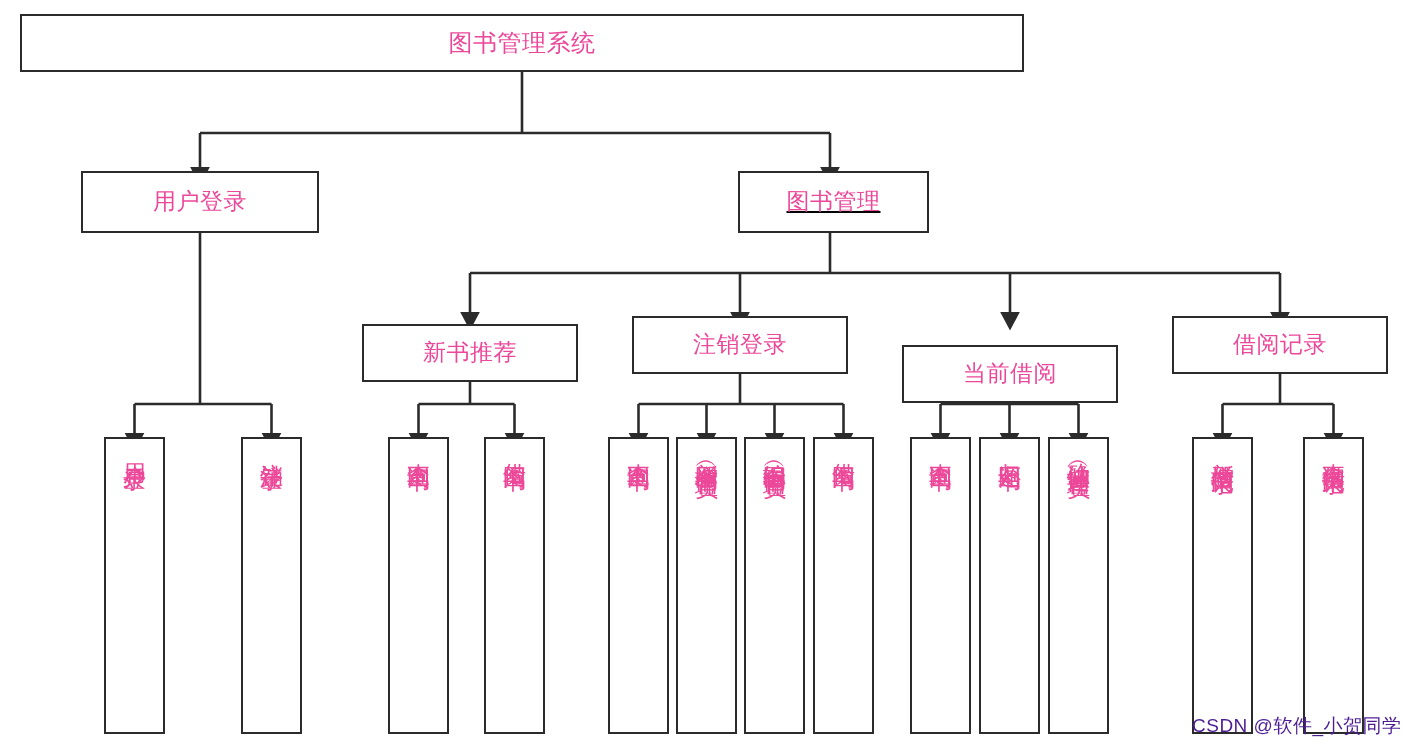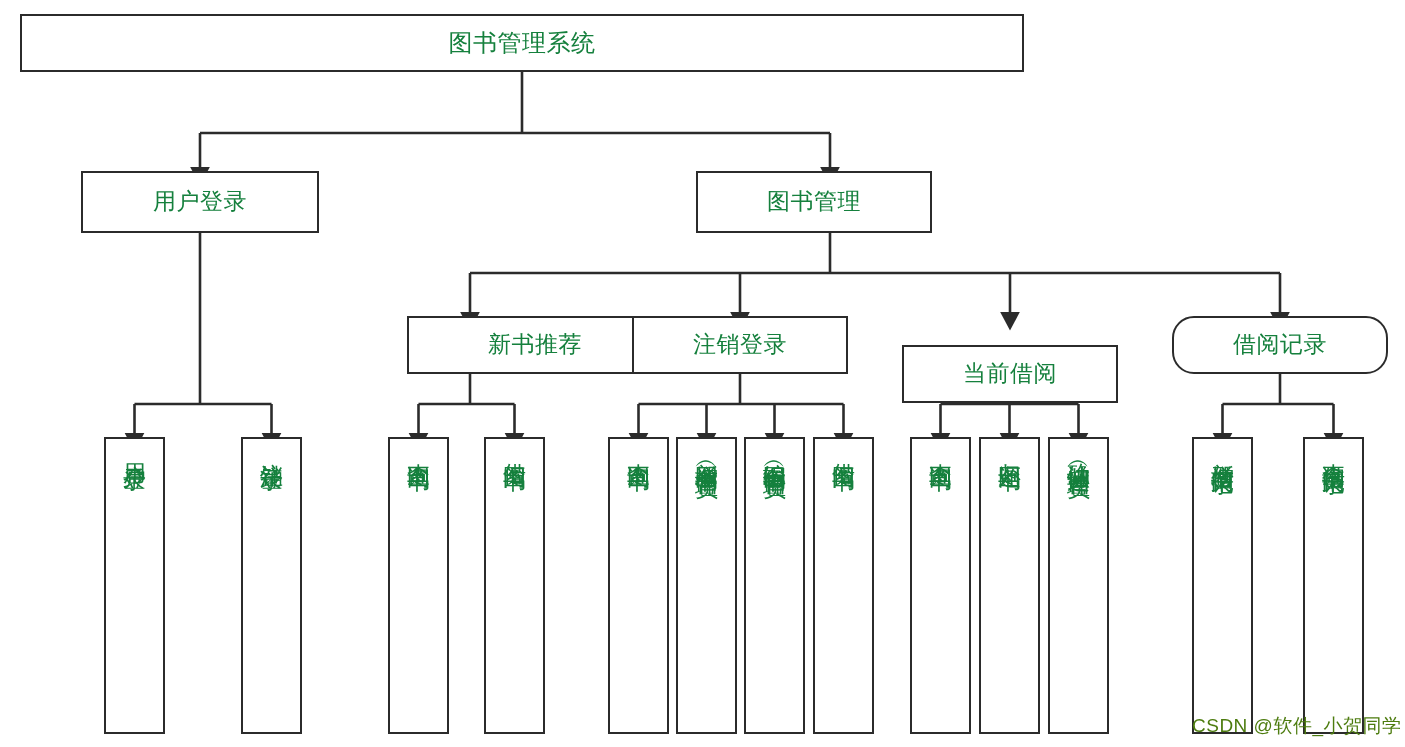--- a/index.html
+++ b/index.html
@@ -32,21 +32,21 @@
     position: absolute;
     box-sizing: border-box;
     background: #ffffff;
     border: 2px solid #2b2b2b;
     display: flex;
     align-items: center;
     justify-content: center;
     overflow: hidden;
   }
   .node-label {
-    color: #15803d;
+    color: #ec4899;
     text-align: center;
     line-height: 1.12;
     white-space: pre;
     letter-spacing: 0.5px;
   }
   .node.horizontal .node-label {
     font-size: 23px;
     writing-mode: horizontal-tb;
   }
   .node.vertical {
@@ -58,21 +58,21 @@
     font-size: 23px;
     writing-mode: vertical-rl;
     text-orientation: upright;
     letter-spacing: 2px;
     line-height: 1;
   }
   .node.level-0 .node-label { font-size: 24px; }
   .watermark {
     position: absolute;
     font-size: 19px;
-    color: #4d7c0f;
+    color: #4c1d95;
     white-space: pre;
     letter-spacing: 0.5px;
     user-select: none;
   }
 </style>
 </head>
 <body>
 
 <div id="diagram-root">
   <svg id="connector-layer" viewBox="0 0 1405 747" width="1405" height="747" aria-hidden="true">
@@ -118,33 +118,33 @@
       </g>
   </svg>
 
   <div id="node-layer">
       <div class="node horizontal level-0" style="left: 20px; top: 14px; width: 1004px; height: 58px;">
         <span class="node-label">图书管理系统</span>
       </div>
       <div class="node horizontal level-1" style="left: 81px; top: 171px; width: 238px; height: 62px;">
         <span class="node-label">用户登录</span>
       </div>
-      <div class="node horizontal level-1" style="left: 696px; top: 171px; width: 236px; height: 62px;">
+      <div class="node horizontal level-1" style="left: 738px; top: 171px; width: 191px; height: 62px; text-decoration: underline;">
         <span class="node-label">图书管理</span>
       </div>
-      <div class="node horizontal level-2" style="left: 362px; top: 316px; width: 256px; height: 58px; margin-left: 45px;">
+      <div class="node horizontal level-2" style="left: 362px; top: 324px; width: 216px; height: 58px;">
         <span class="node-label">新书推荐</span>
       </div>
       <div class="node horizontal level-2" style="left: 632px; top: 316px; width: 216px; height: 58px;">
         <span class="node-label">注销登录</span>
       </div>
       <div class="node horizontal level-2" style="left: 902px; top: 316px; width: 216px; height: 58px; margin-top: 29px;">
         <span class="node-label">当前借阅</span>
       </div>
-      <div class="node horizontal level-2" style="left: 1172px; top: 316px; width: 216px; height: 58px; border-radius: 22px;">
+      <div class="node horizontal level-2" style="left: 1172px; top: 316px; width: 216px; height: 58px;">
         <span class="node-label">借阅记录</span>
       </div>
       <div class="node vertical level-2" style="left: 104px; top: 437px; width: 61px; height: 297px;">
         <span class="node-label">用户登录</span>
       </div>
       <div class="node vertical level-2" style="left: 241px; top: 437px; width: 61px; height: 297px;">
         <span class="node-label">注销登录</span>
       </div>
       <div class="node vertical level-3" style="left: 388px; top: 437px; width: 61px; height: 297px;">
         <span class="node-label">查询图书</span>

